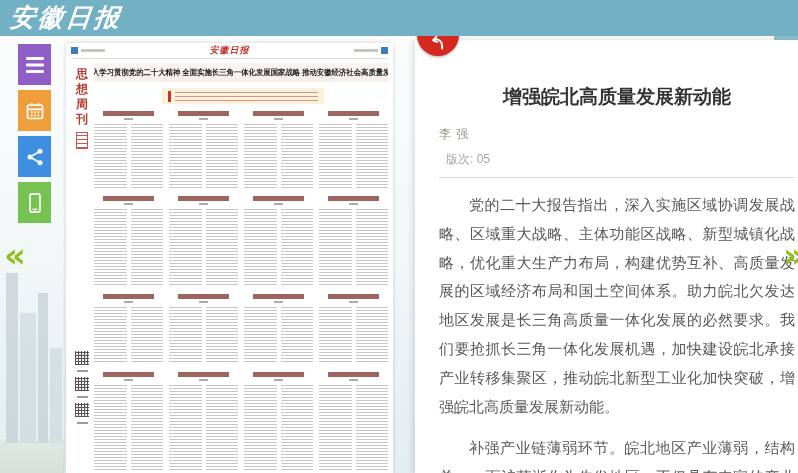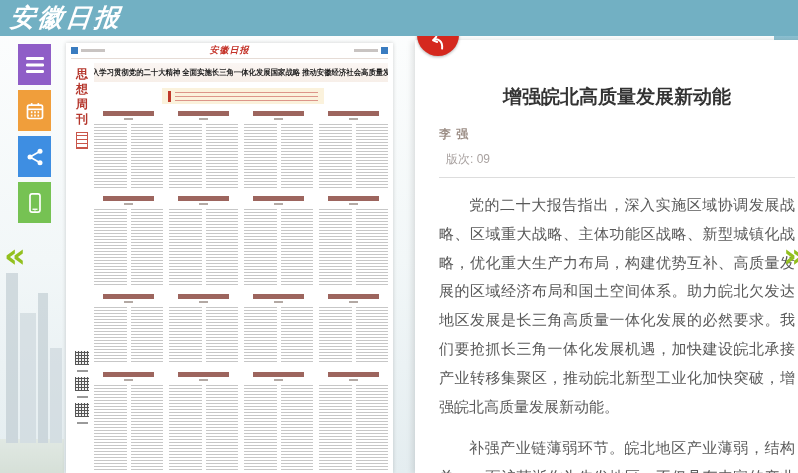--- a/index.html
+++ b/index.html
@@ -93,21 +93,21 @@
   
   .panel { position:absolute; left:415px; top:40px; width:416px; height:433px; background:#fff;
     box-shadow:-3px 1px 6px rgba(0,0,0,.10), 3px 1px 6px rgba(0,0,0,.07); z-index:3; }
   .back-btn { position:absolute; left:417px; top:14px; width:42px; height:42px; border-radius:50%;
     background:#d5281e; z-index:4; cursor:pointer; box-shadow:0 1px 3px rgba(0,0,0,.3); }
   .back-btn svg { position:absolute; left:11px; top:19px; }
 
   .panel-inner { position:absolute; left:24px; right:36px; top:0; bottom:0; overflow:hidden; }
   .article-title { margin-top:44px; text-align:center; font-size:19px; color:#333;
     font-weight:bold; }
-  .article-author { margin-top:16px; font-size:12px; color:#9c8e86; letter-spacing:1px;font-weight:bold; }
+  .article-author { margin-top:16px; font-size:12px; color:#9c8e86; letter-spacing:1px; }
   .article-meta { display:flex; justify-content:space-between; margin-top:8px;
     font-size:12px; color:#a9a2a0; padding-left:7px; }
   .divider { border-top:1px solid #ddd; margin-top:9px; }
   .article-body p { font-size:15px; line-height:1.92; color:#595959; text-align:justify;
     text-indent:2em; margin:13px 0 0; }
 
   
   .scrollbar { position:absolute; right:1px; top:30px; bottom:8px; width:13px;
     background:#f6f6f6; border:1px solid #ededed; }
   .sb-arrow { position:absolute; left:2px; width:0; height:0; cursor:pointer;
@@ -376,21 +376,21 @@
       <path d="M10 4.5 L 6 9 L 11 11"></path>
     </svg>
   </span>
 </div>
 
 <div class="panel">
   <div class="panel-inner">
     <div class="article-title">增强皖北高质量发展新动能</div>
     <div class="article-author">李 强</div>
     <div class="article-meta">
-      <span>版次: 09</span>
+      <span>版次: 05</span>
     </div>
     <div class="divider"></div>
     <div class="article-body">
         <p>党的二十大报告指出，深入实施区域协调发展战略、区域重大战略、主体功能区战略、新型城镇化战略，优化重大生产力布局，构建优势互补、高质量发展的区域经济布局和国土空间体系。助力皖北欠发达地区发展是长三角高质量一体化发展的必然要求。我们要抢抓长三角一体化发展机遇，加快建设皖北承接产业转移集聚区，推动皖北新型工业化加快突破，增强皖北高质量发展新动能。</p>
         <p>补强产业链薄弱环节。皖北地区产业薄弱，结构单一，而沪苏浙作为先发地区，不仅具有丰富的产业发展经验，同时还有着充足的技术、资金和人才资源。因此在沪苏浙城市与皖北城市结对帮扶过程中，皖北城市应对照先进，全面深化引进沪苏浙地区先进的技术，扎实开展强链补链稳链行动，加快突破一批产业链短板瓶颈，提升二产占比，提高工业对皖北地区经济发展的推动作用。</p>
       </div>
   </div>
 
   <div class="scrollbar">
     <span class="sb-arrow sb-up"></span>

